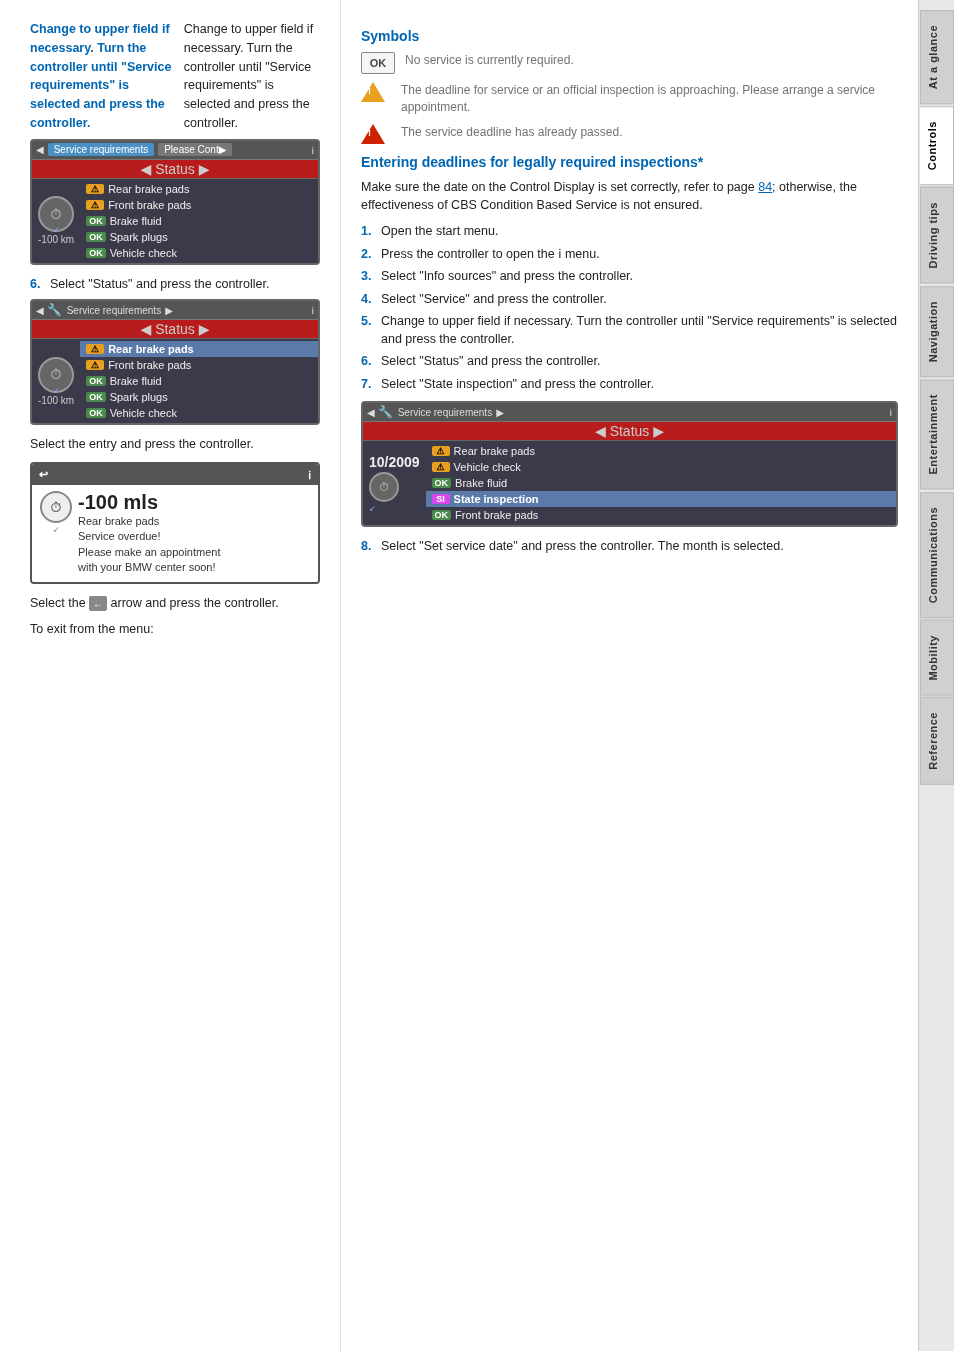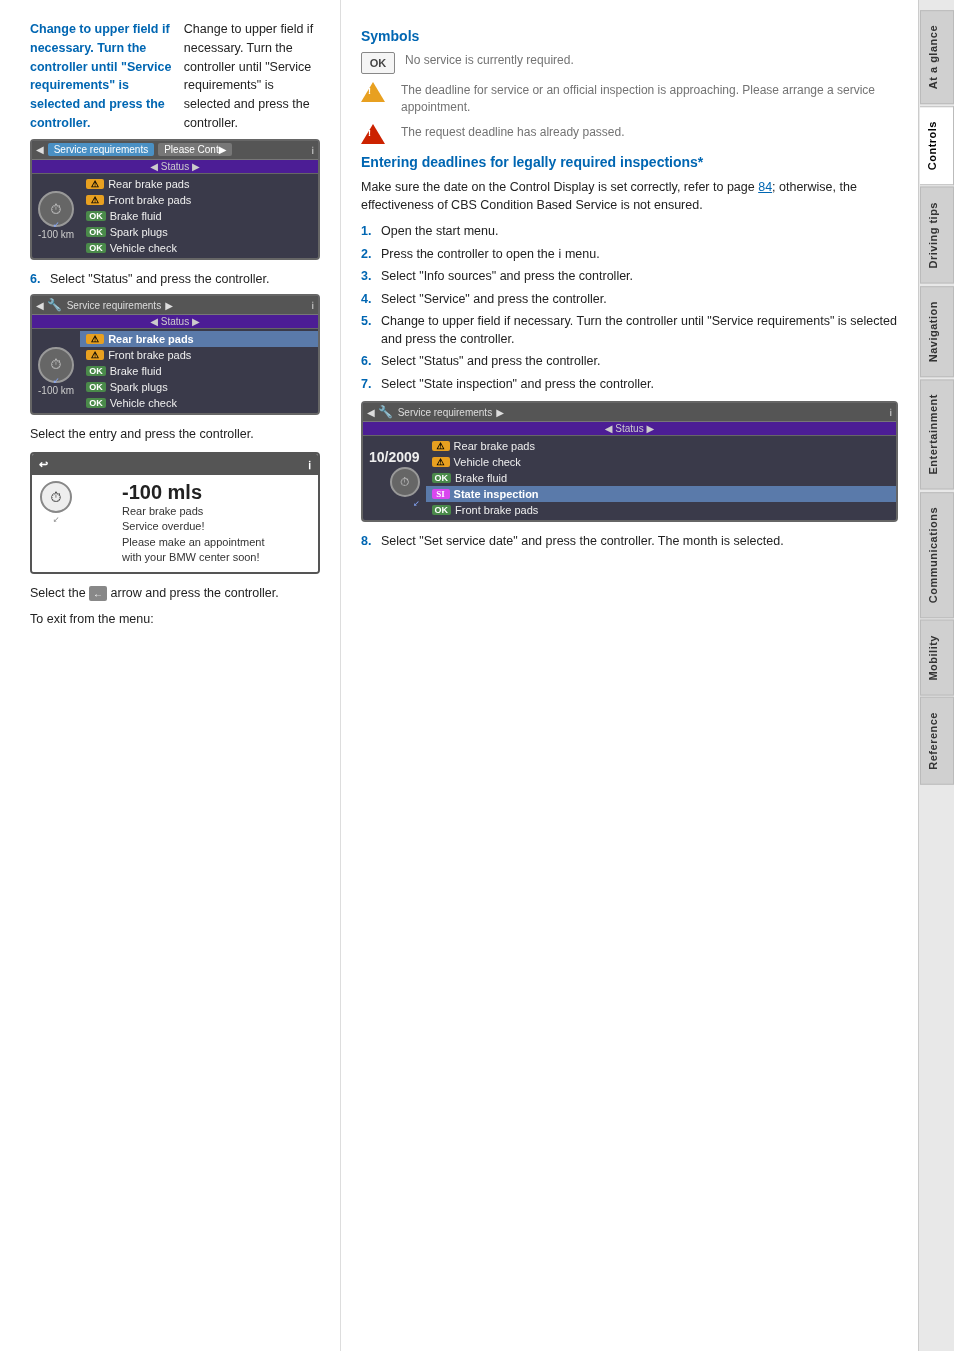--- a/index.html
+++ b/index.html
@@ -135,23 +135,23 @@
       padding: 1px 6px;
       border-radius: 2px;
       font-size: 10px;
       color: #fff;
     }
     .screen-tab.active-tab {
       background: #4a90c4;
       color: #fff;
     }
     .screen-status-bar {
-      background: #4c1d95;
+      background: #b91c1c;
       text-align: center;
-      font-size: 10px;
+      font-size: 14px;
       color: #ccc;
       padding: 1px 0;
       border-bottom: 1px solid #666;
     }
     .screen-list {
       padding: 2px 0;
       background: #3a3a4a;
     }
     .screen-list-item {
       display: flex;
@@ -430,21 +430,21 @@
           <span style="margin-right:auto;padding-left:4px;">↩</span>
           <span style="margin-left:auto;padding-right:4px;">ℹ</span>
         </div>
         <div class="detail-screen-body">
           <div style="display:flex; flex-direction:column; align-items:center; gap:2px;">
             <div class="detail-circle">
               <span style="font-size:14px;">⏱</span>
             </div>
             <div style="font-size:8px; color:#888;">↙</div>
           </div>
-          <div style="flex:1;margin-left:44px;">
+          <div style="flex:1;">
             <div class="detail-mileage">-100 mls</div>
             <div class="detail-desc">
               Rear brake pads<br>
               Service overdue!<br>
               Please make an appointment<br>
               with your BMW center soon!
             </div>
           </div>
         </div>
       </div>
@@ -472,21 +472,21 @@
           </div>
           <span class="symbol-text">The deadline for service or an official inspection is approaching. Please arrange a service appointment.</span>
         </div>
 
         <div class="symbol-row">
           <div style="position:relative; flex-shrink:0; width:26px; height:22px; margin-right:4px;">
             <div class="symbol-triangle-red">
               <span class="symbol-triangle-inner">!</span>
             </div>
           </div>
-          <span class="symbol-text">The request deadline has already passed.</span>
+          <span class="symbol-text">The service deadline has already passed.</span>
         </div>
       </div>
 
       <h3 class="section-heading">Entering deadlines for legally required inspections*</h3>
 
       <p class="para">Make sure the date on the Control Display is set correctly, refer to page <span class="link-text">84</span>; otherwise, the effectiveness of CBS Condition Based Service is not ensured.</p>
 
       <ol class="numbered-list">
         <li>
           <span class="num">1.</span>
@@ -521,42 +521,42 @@
       <div class="screen-mockup">
         <div class="screen-top-bar">
           <span>◀</span>
           <span style="font-size:12px;">🔧</span>
           <span>Service requirements</span>
           <span>▶</span>
           <span style="margin-left:auto;">ℹ</span>
         </div>
         <div class="screen-status-bar">◀ Status ▶</div>
         <div style="display:flex;">
-          <div style="padding:0 6px; display:flex; flex-direction:column; justify-content:center; align-items:flex-end; gap:2px; min-width:56px;">
+          <div style="padding:0 6px; display:flex; flex-direction:column; justify-content:center; align-items:flex-start; gap:2px; min-width:56px;">
             <div style="font-size:14px; font-weight:bold; color:#eee;">10/2009</div>
             <div class="circle-icon" style="width:30px;height:30px;">
               <span style="font-size:12px;">⏱</span>
             </div>
             <div style="font-size:8px;color:#8af;">↙</div>
           </div>
           <div class="screen-list" style="flex:1;">
             <div class="screen-list-item">
               <span class="badge badge-warn">⚠</span>
               <span>Rear brake pads</span>
             </div>
             <div class="screen-list-item">
               <span class="badge badge-warn">⚠</span>
               <span>Vehicle check</span>
             </div>
             <div class="screen-list-item">
               <span class="badge badge-ok">OK</span>
               <span>Brake fluid</span>
             </div>
             <div class="screen-list-item highlighted">
-              <span class="badge" style="background:#d946ef;color:#fff;font-size:9px;font-family:Liberation Serif, serif;">SI</span>
+              <span class="badge" style="background:#d946ef;color:#fff;font-size:9px;">SI</span>
               <span><strong>State inspection</strong></span>
             </div>
             <div class="screen-list-item">
               <span class="badge badge-ok">OK</span>
               <span>Front brake pads</span>
             </div>
           </div>
         </div>
       </div>
 

